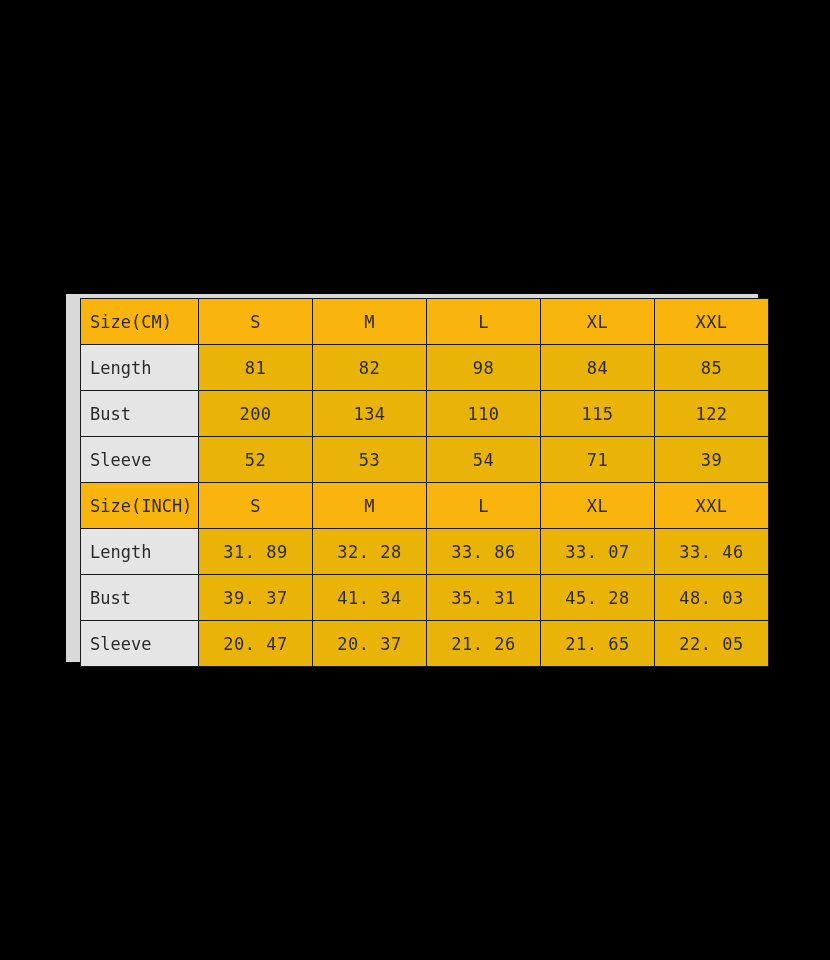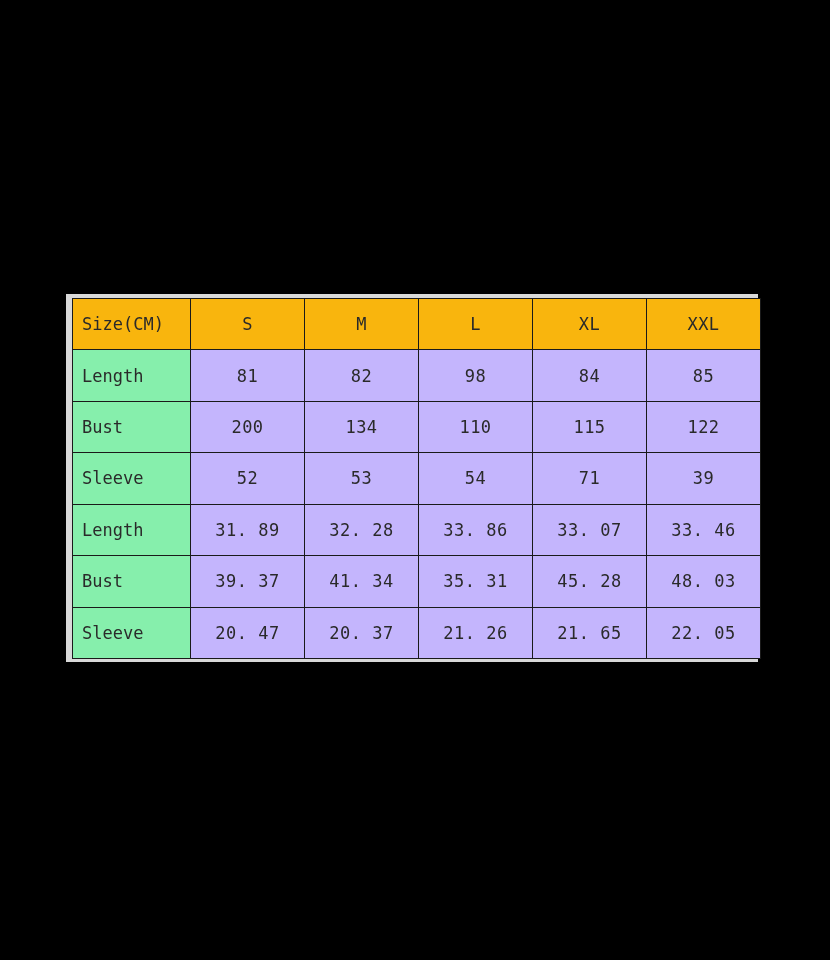--- a/index.html
+++ b/index.html
@@ -18,47 +18,47 @@
 
   
   #size-chart-frame {
     position: absolute;
     left: 66px;
     top: 294px;
     width: 692px;
     height: 368px;
     background: #d9d9d9;
     box-sizing: border-box;
-    padding: 4px 3px 3px 6px;
+    padding: 4px 3px 3px 14px;
   }
 
   table.size-table {
     width: 100%;
     height: 100%;
     border-collapse: collapse;
     table-layout: fixed;
     background: #ffffff;
     border: 1px solid #1a1a1a;
   }
 
   table.size-table td {
     border: 1px solid #1a1a1a;
     text-align: center;
     vertical-align: middle;
     color: #2a2a2a;
     font-size: 17px;
     letter-spacing: 0.5px;
     padding: 0;
     height: 45px;
-    background: #c4b5fd;
+    background: #eab308;
   }
 
   
   table.size-table td.label-cell {
-    background: #86efac;
+    background: #e5e5e5;
     text-align: left;
     padding-left: 9px;
     font-size: 17px;
     letter-spacing: 0px;
     width: 118px;
   }
 
   
   table.size-table tr.size-header-row td {
     background: #f9b50d;
@@ -112,20 +112,28 @@
       </tr>
       <tr>
         <td class="label-cell">Sleeve</td>
         <td>52</td>
         <td>53</td>
         <td>54</td>
         <td>71</td>
         <td>39</td>
       </tr>
 
+      <tr class="size-header-row">
+        <td class="label-cell">Size(INCH)</td>
+        <td>S</td>
+        <td>M</td>
+        <td>L</td>
+        <td>XL</td>
+        <td>XXL</td>
+      </tr>
       <tr>
         <td class="label-cell">Length</td>
         <td>31. 89</td>
         <td>32. 28</td>
         <td>33. 86</td>
         <td>33. 07</td>
         <td>33. 46</td>
       </tr>
       <tr>
         <td class="label-cell">Bust</td>

